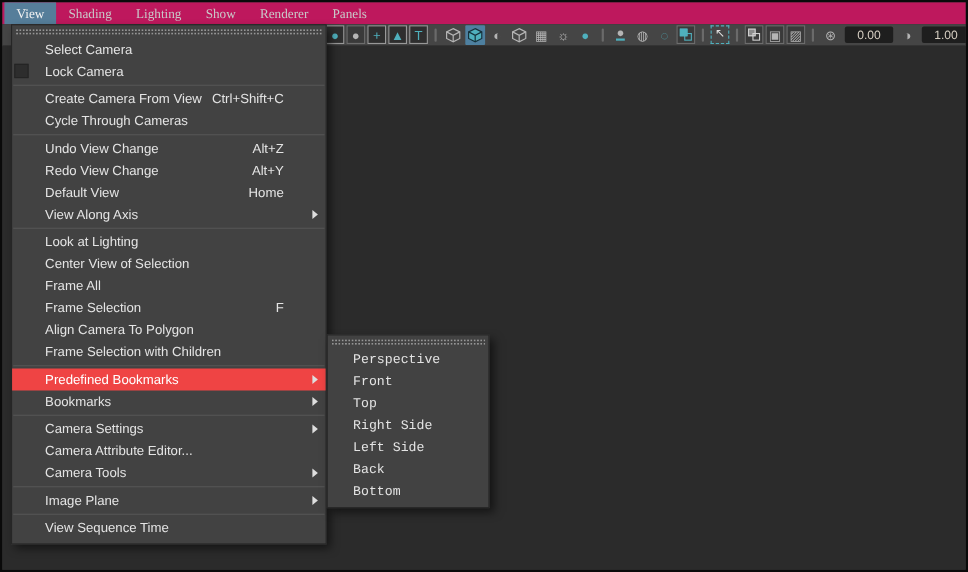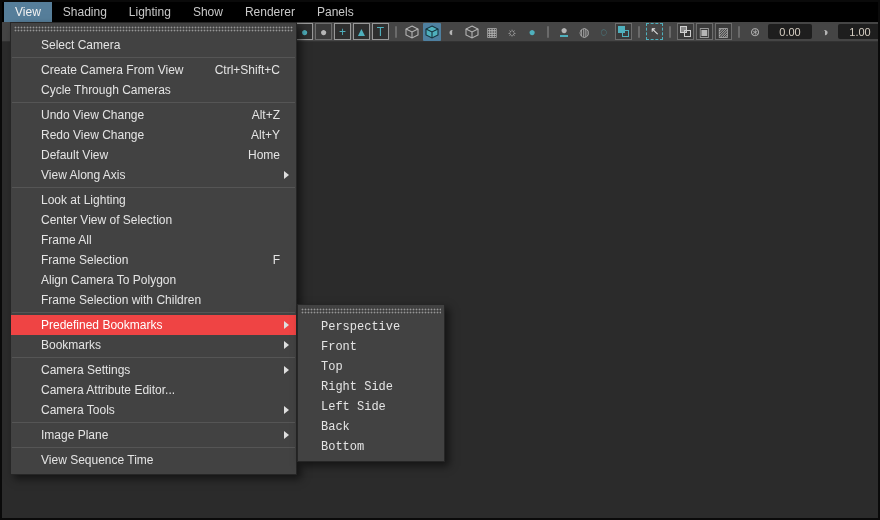--- a/index.html
+++ b/index.html
@@ -1,20 +1,20 @@
 <!DOCTYPE html>
 <html><head>
 <meta charset="utf-8">
 <style>
   html,body{margin:0;padding:0;background:#666;}
   .window{width:880px;height:520px;box-sizing:border-box;border:2px solid #0a0a0a;
     background:#2b2b2b;position:relative;overflow:hidden;
     font-family:"Liberation Sans","DejaVu Sans",sans-serif;-webkit-font-smoothing:antialiased;}
   
-  .menubar{height:20px;background:#000000;display:flex;align-items:stretch;padding-left:2px;}
+  .menubar{height:20px;background:#be185d;display:flex;align-items:stretch;padding-left:2px;font-family:Liberation Serif, serif;}
   .mb-item{display:flex;align-items:center;padding:0 11px;font-size:12px;color:#c9c9c9;cursor:default;}
   .mb-item.active{background:#567e9a;color:#f2f2f2;}
   
   .toolbar{position:absolute;top:20px;left:0;right:0;height:20px;background:#454545;
     border-bottom:1px solid #323232;display:flex;align-items:center;gap:2px;padding-left:294px;box-sizing:border-box;}
   .tb-icon{width:18px;height:18px;flex:none;display:flex;align-items:center;justify-content:center;
     font-size:12px;line-height:1;color:#b5b5b5;box-sizing:border-box;}
   .tb-icon.framed{width:17px;height:17px;border:1px solid #989898;background:#2e2e2e;}
   .tb-icon.pressed{width:17px;height:17px;border:1px solid #6d6d6d;background:#3a3a3a;}
   .tb-icon.selected{background:#4e80a0;border-radius:1px;}
@@ -32,21 +32,21 @@
   
   .viewport{position:absolute;top:40px;left:0;right:0;bottom:0;background:#2b2b2b;}
   
   .menu{position:absolute;background:#424242;border:1px solid #262626;
     box-shadow:4px 4px 8px rgba(0,0,0,.55);padding:1px 0 4px;z-index:5;}
   #view-menu{left:8px;top:20px;width:285px;}
   #bookmarks-submenu{left:295px;top:302px;width:146px;z-index:6;font-family:Liberation Mono, monospace;}
   .tearoff{height:6px;margin:2px 3px 3px;background-image:radial-gradient(circle,#969696 0.8px,transparent 1.1px);
     background-size:3px 3px;background-position:0 0;}
   .menu-item{position:relative;height:20px;display:flex;align-items:center;
-    padding:0 16px 0 30px;font-size:12px;color:#e4e4e4;cursor:default;white-space:nowrap;}
+    padding:0 38px 0 30px;font-size:12px;color:#e4e4e4;cursor:default;white-space:nowrap;}
   #bookmarks-submenu .menu-item{padding-left:23px;}
   .menu-item .label{flex:1;}
   .menu-item.highlighted{background:#ef4444;color:#ffffff;}
   .arrow{position:absolute;right:7px;top:6px;width:0;height:0;border-left:5px solid #dedede;
     border-top:4px solid transparent;border-bottom:4px solid transparent;}
   .menu-sep{height:1px;background:#555;margin:2px 1px;}
   .checkbox{position:absolute;left:2px;top:3px;width:13px;height:13px;background:#2d2d2d;
     border:1px solid #242424;box-sizing:border-box;}
 </style>
 </head>
@@ -151,20 +151,24 @@
       </div>
       <div class="tb-field">1.00</div>
     </div>
   <div class="viewport"></div>
 
   <div class="menu" id="view-menu">
       <div class="tearoff"></div>
       <div class="menu-item">
         <span class="label">Select Camera</span>
       </div>
+      <div class="menu-item">
+        <div class="checkbox"></div>
+        <span class="label">Lock Camera</span>
+      </div>
       <div class="menu-sep"></div>
       <div class="menu-item">
         <span class="label">Create Camera From View</span>
         <span class="shortcut">Ctrl+Shift+C</span>
       </div>
       <div class="menu-item">
         <span class="label">Cycle Through Cameras</span>
       </div>
       <div class="menu-sep"></div>
       <div class="menu-item">

